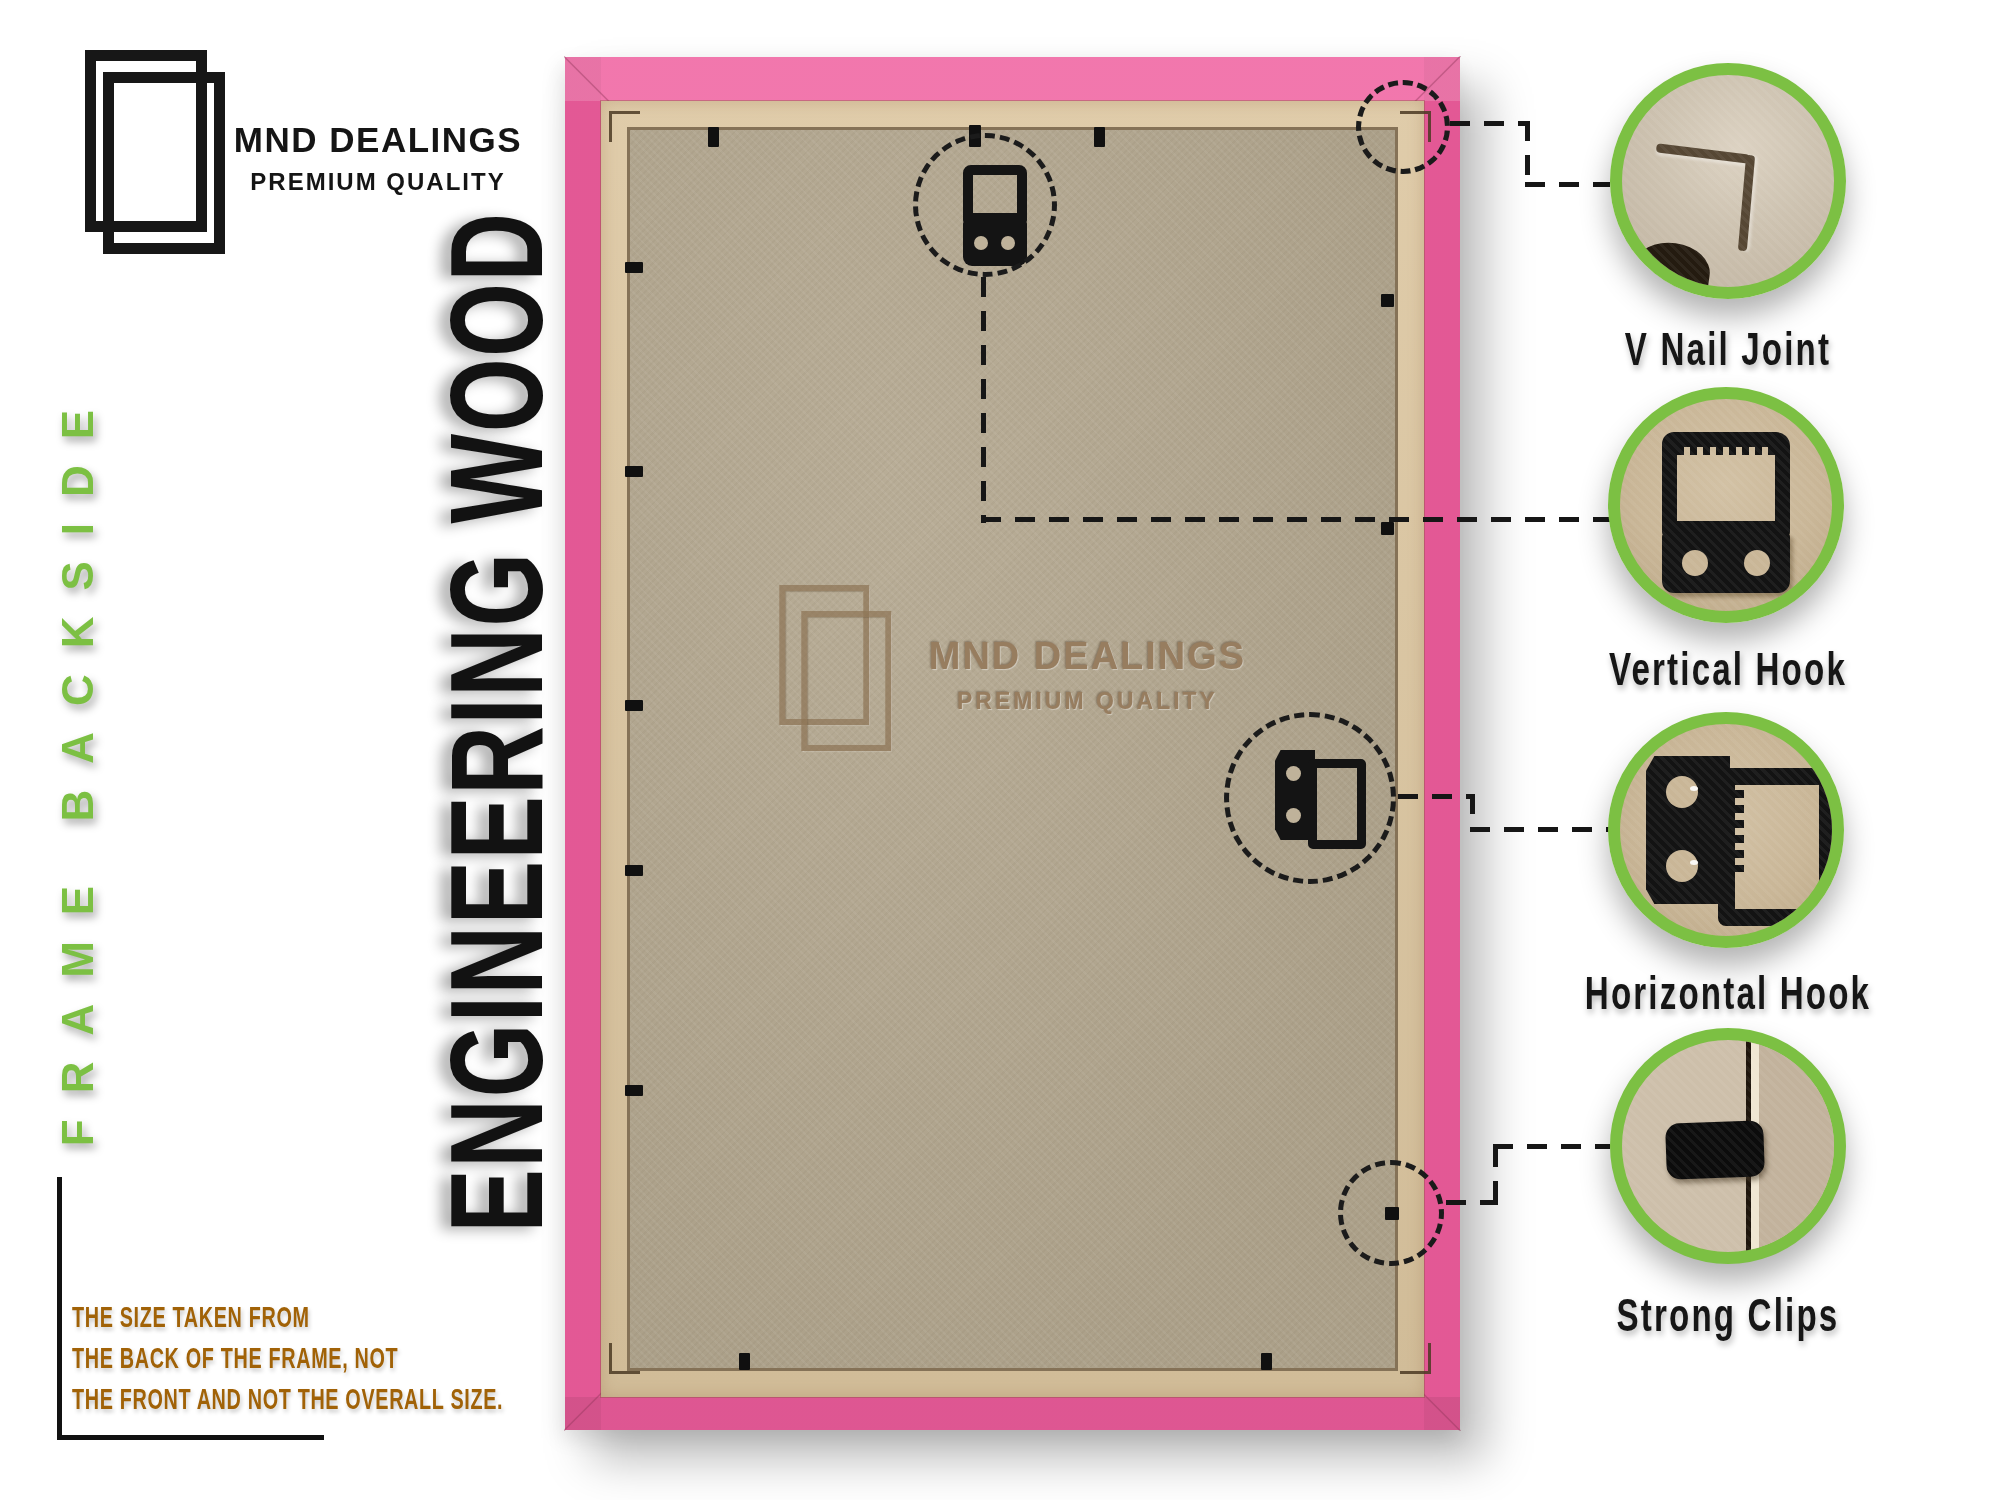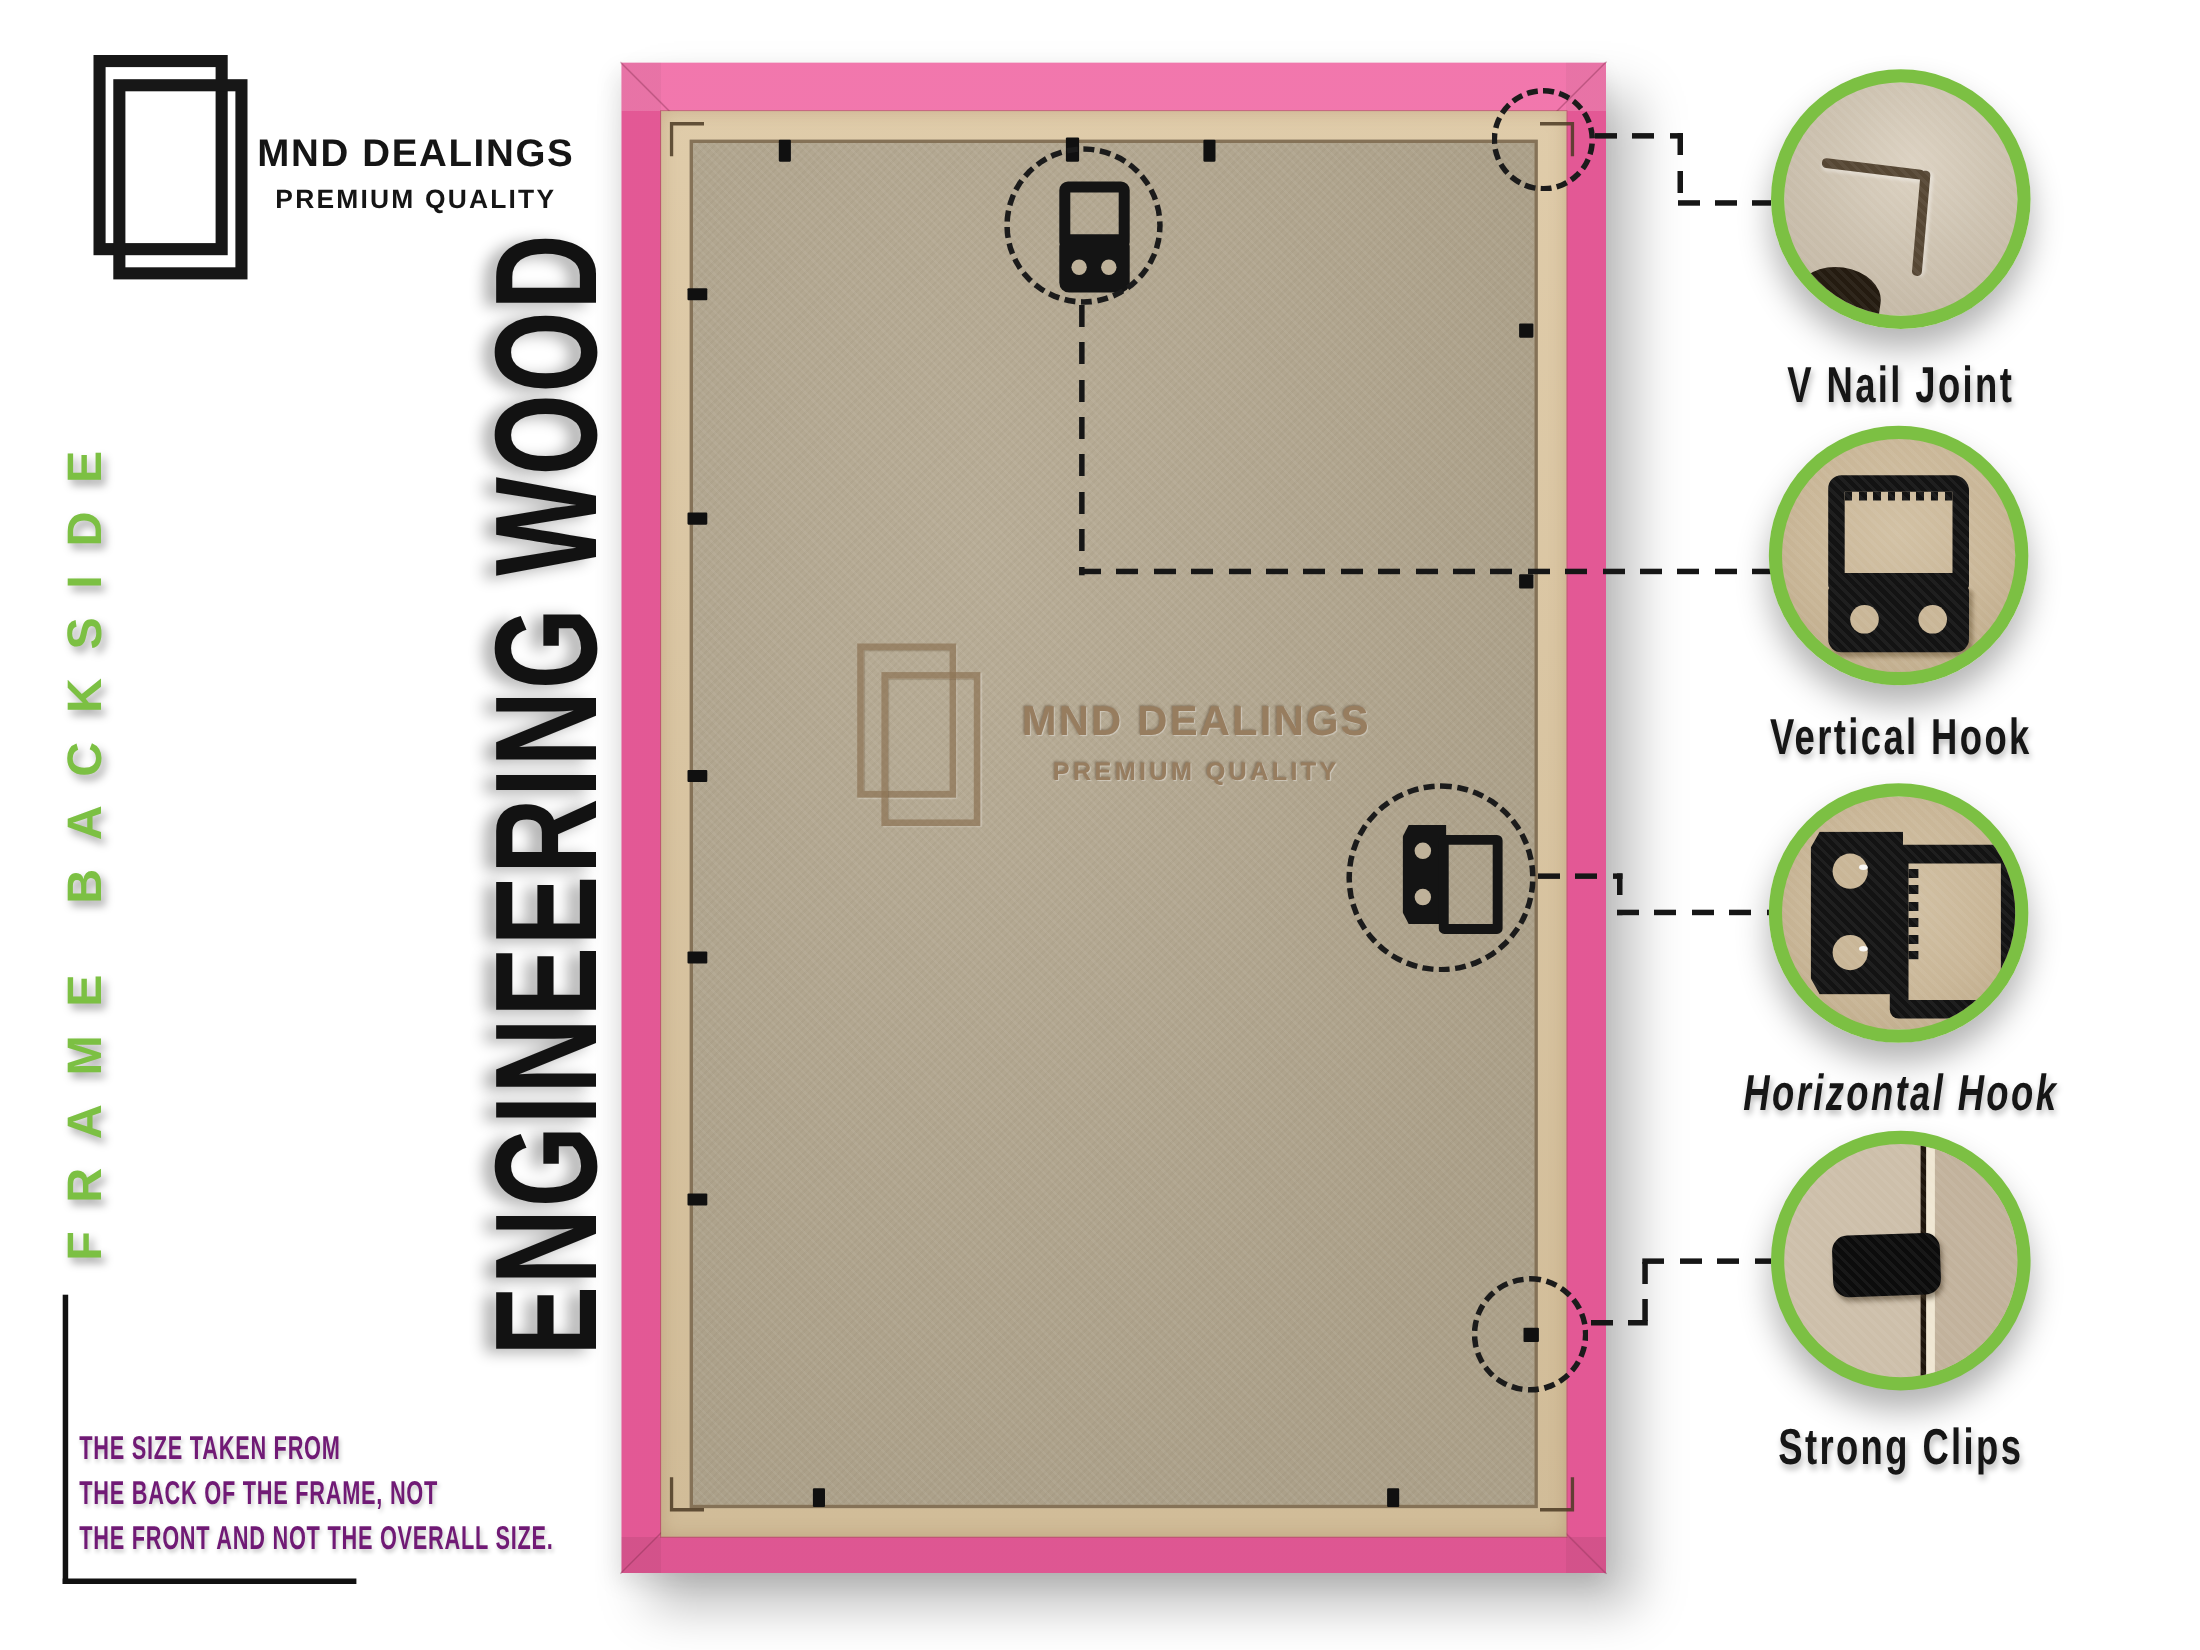--- a/index.html
+++ b/index.html
@@ -144,21 +144,21 @@
   .gc-clips{left:1610px;top:1028px;background:#CDBFAA;}
   .sc-right{position:absolute;right:0;top:0;bottom:0;width:36%;background:#C2B29C;}
   .sc-gap{position:absolute;left:61%;top:0;bottom:0;width:8px;background:#EFE6D2;}
   .sc-line{position:absolute;left:58.5%;top:0;bottom:0;width:5px;background:#1E150C;}
   .sc-clip{position:absolute;left:44px;top:82px;width:98px;height:56px;background:#0C0C0C;border-radius:14px;
       transform:rotate(-2deg);box-shadow:2px 4px 5px rgba(60,45,25,0.5);}
 
   
   .nb-v{position:absolute;left:57px;top:1177px;width:5px;height:263px;background:#111;}
   .nb-h{position:absolute;left:57px;top:1435px;width:267px;height:5px;background:#111;}
-  .note{position:absolute;left:72px;top:1296px;color:#701a75;}
+  .note{position:absolute;left:72px;top:1296px;color:#a16207;}
   .note div{font-size:30px;font-weight:bold;letter-spacing:1px;line-height:41px;white-space:nowrap;
       transform:scaleX(0.66);transform-origin:left center;text-shadow:2px 3px 5px rgba(0,0,0,0.22);}
 </style>
 </head>
 <body>
 
 <div class="brand-logo">
   <div class="r1"></div>
   <div class="r2"></div>
 </div>
@@ -278,21 +278,21 @@
     <div class="hhg-plate"></div>
     <div class="hhg-hole" style="top:20px;"></div>
     <div class="hhg-hole" style="top:94px;"></div>
     <div class="hhg-glint" style="left:44px;top:30px;"></div>
     <div class="hhg-glint" style="left:44px;top:104px;"></div>
     <div class="hhg-loop"></div>
     <div class="hhg-teeth"></div>
   </div>
   <div class="tex"></div>
 </div>
-<div class="callout-label" style="top:966px;font-style:italic;">
+<div class="callout-label" style="top:966px;">
   <span>Horizontal Hook</span>
 </div>
 
 <div class="gc gc-clips">
   <div class="sc-right"></div>
   <div class="sc-gap"></div>
   <div class="sc-line"></div>
   <div class="sc-clip"></div>
   <div class="tex"></div>
 </div>

